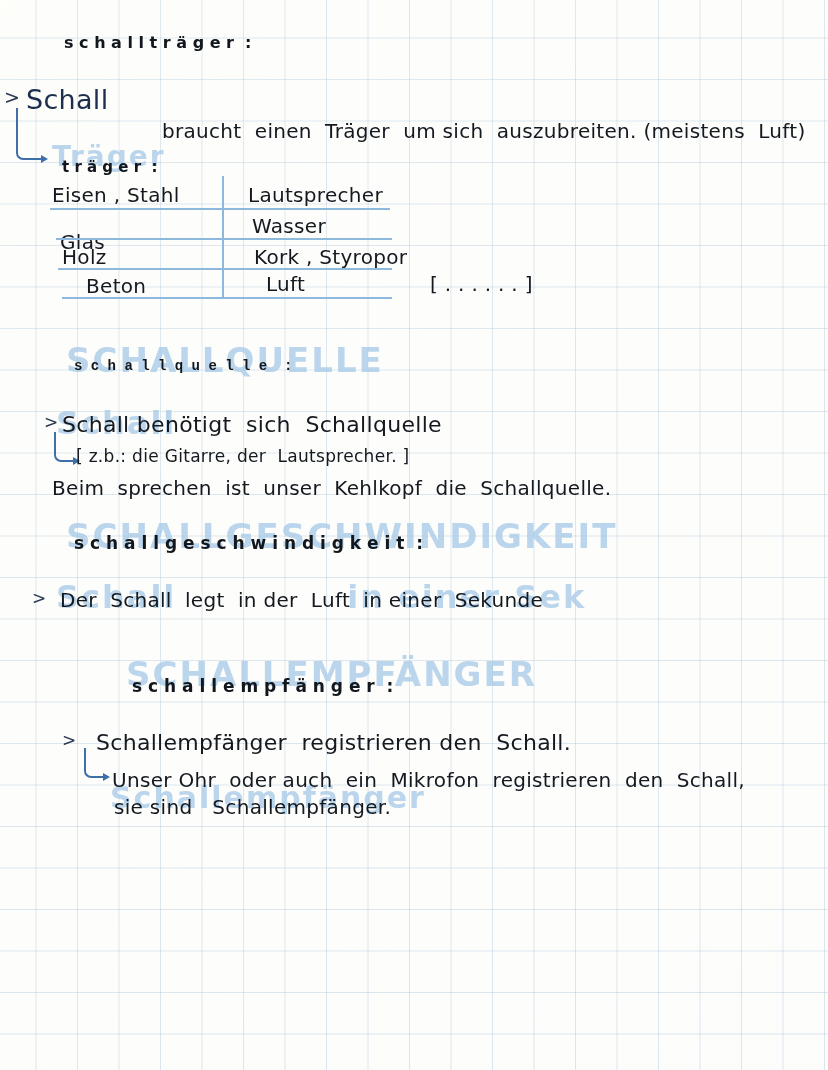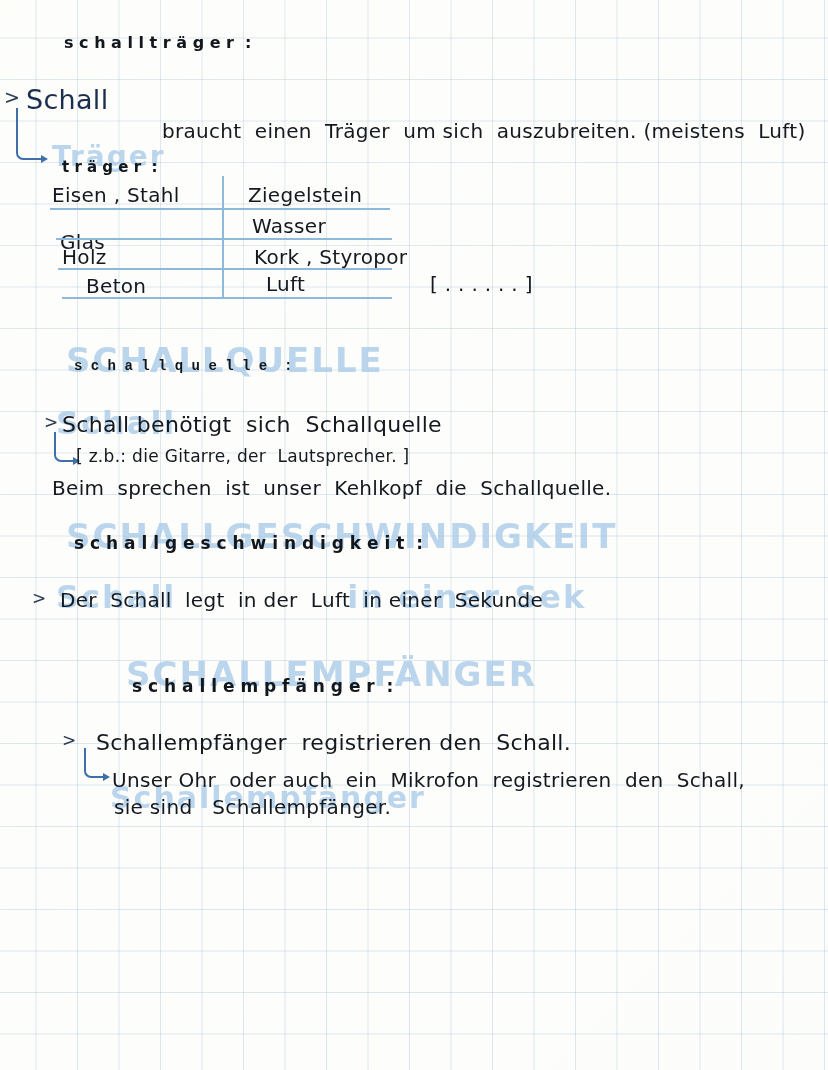--- a/index.html
+++ b/index.html
@@ -118,21 +118,21 @@
 
   <div class="ghost" style="left:52px; top:140px; font-size:28px;">Träger</div>
   <div class="heading-spaced" style="left:62px; top:158px; font-size:15px;">t r ä g e r  :</div>
 
   <div>
     <div class="hand med" style="left:52px; top:183px;">Eisen , Stahl</div>
     <div class="hand med" style="left:60px; top:230px;">Glas</div>
     <div class="hand med" style="left:62px; top:245px;">Holz</div>
     <div class="hand med" style="left:66px; top:274px;margin-left:20px;">Beton</div>
 
-    <div class="hand med" style="left:248px; top:183px;">Ziegelstein</div>
+    <div class="hand med" style="left:248px; top:183px;">Lautsprecher</div>
     <div class="hand med" style="left:252px; top:214px;">Wasser</div>
     <div class="hand med" style="left:254px; top:245px;">Kork , Styropor</div>
     <div class="hand med" style="left:266px; top:272px;">Luft</div>
 
     <div class="hand med" style="left:430px; top:272px;">[ . . . . . . ]</div>
 
     <div class="rule" style="left:50px; top:208px; width:340px;"></div>
     <div class="rule" style="left:56px; top:238px; width:336px;"></div>
     <div class="rule" style="left:58px; top:268px; width:334px;"></div>
     <div class="rule" style="left:62px; top:297px; width:330px;"></div>

